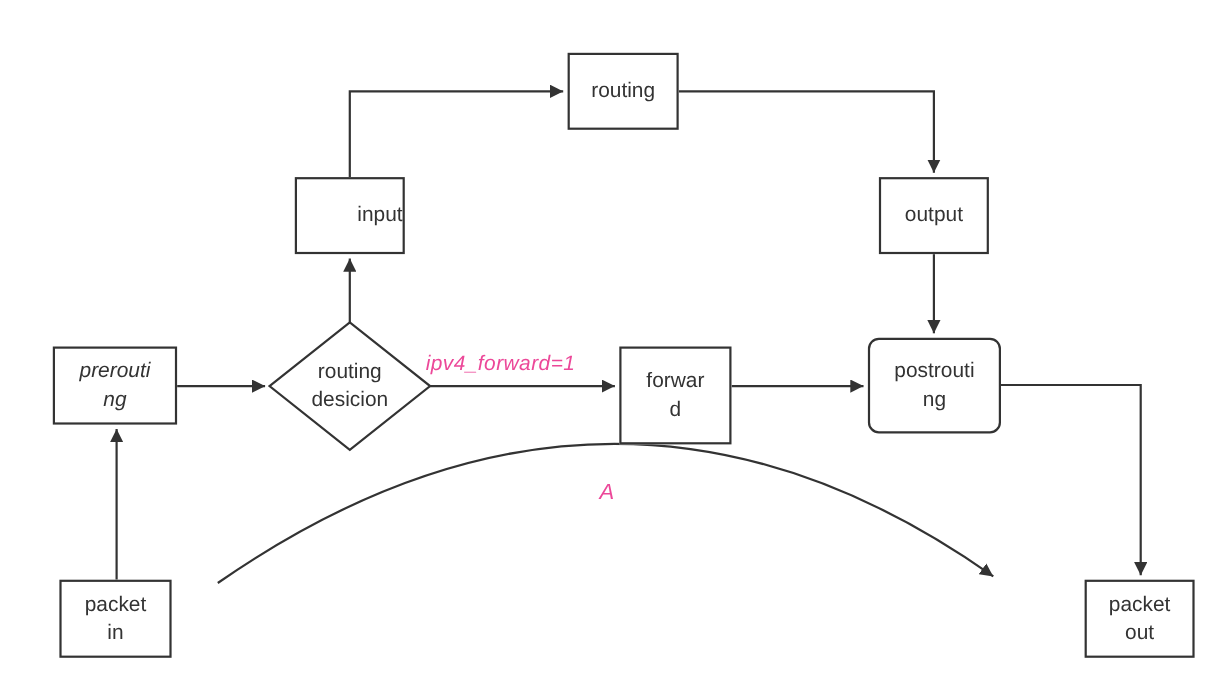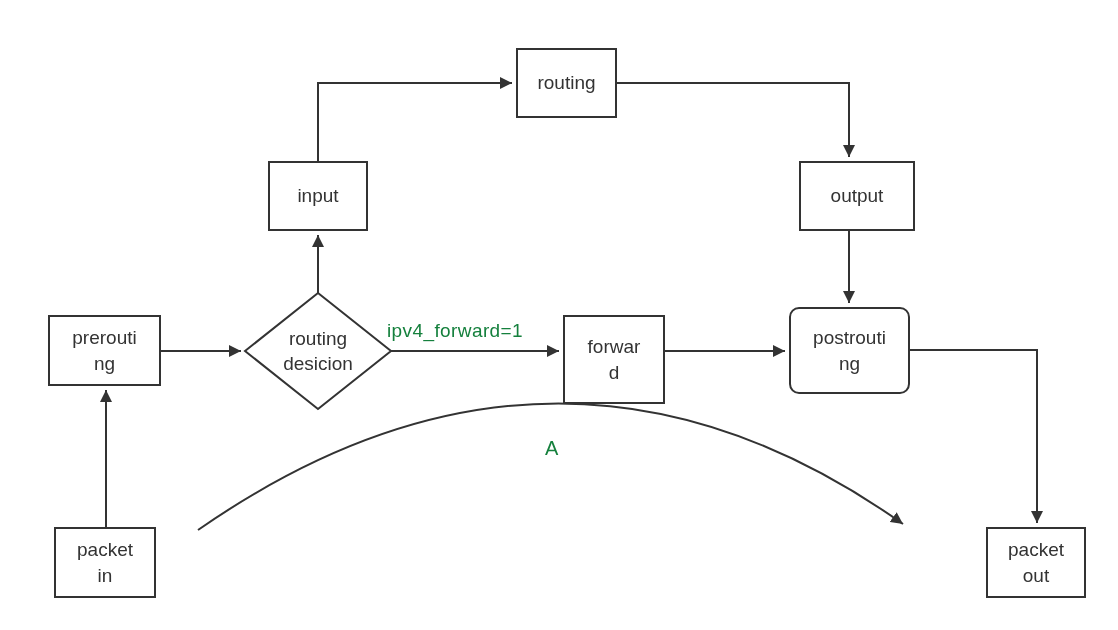--- a/index.html
+++ b/index.html
@@ -34,45 +34,46 @@
     text-align: center;
     font-size: 19px;
     line-height: 1.33;
     white-space: pre-line;
     color: #333333;
   }
   .node-label {
     white-space: pre-line;
   }
   
-  .n-prerouting  { left: 48px;  top: 315px; width: 113px; height: 71px; }
+  .n-prerouting  { left: 48px;  top: 315px; width: 113px; height: 71px; font-style: italic; }
   .n-packet-in   { left: 54px;  top: 527px; width: 102px; height: 71px; }
-  .n-input       { left: 268px; top: 161px; width: 100px; height: 70px; }
+  .n-input       { left: 268px; top: 161px; width: 100px; height: 70px; justify-content: flex-end; }
   .n-routing     { left: 516px; top: 48px;  width: 101px; height: 70px; }
   .n-forward     { left: 563px; top: 315px; width: 102px; height: 89px; }
-  .n-output      { left: 799px; top: 161px; width: 116px; height: 70px; }
+  .n-output      { left: 799px; top: 161px; width: 100px; height: 70px; }
   .n-postrouting { left: 789px; top: 307px; width: 121px; height: 87px; border-radius: 10px; }
   .n-packet-out  { left: 986px; top: 527px; width: 100px; height: 71px; }
   
   .n-decision-label {
     position: absolute;
     left: 253px; top: 297px; width: 130px; height: 108px;
     display: flex;
     align-items: center;
     justify-content: center;
     text-align: center;
     font-size: 19px;
     line-height: 1.33;
     white-space: pre-line;
     color: #333333;
   }
   .edge-label {
     position: absolute;
-    color: #15803d;
+    color: #ec4899;
     white-space: nowrap;
+    font-style: italic;
   }
   .lbl-ipv4 {
     left: 387px; top: 320px;
     font-size: 19px;
     letter-spacing: 0.4px;
   }
   .lbl-curve-a {
     left: 545px; top: 437px;
     font-size: 20px;
   }

